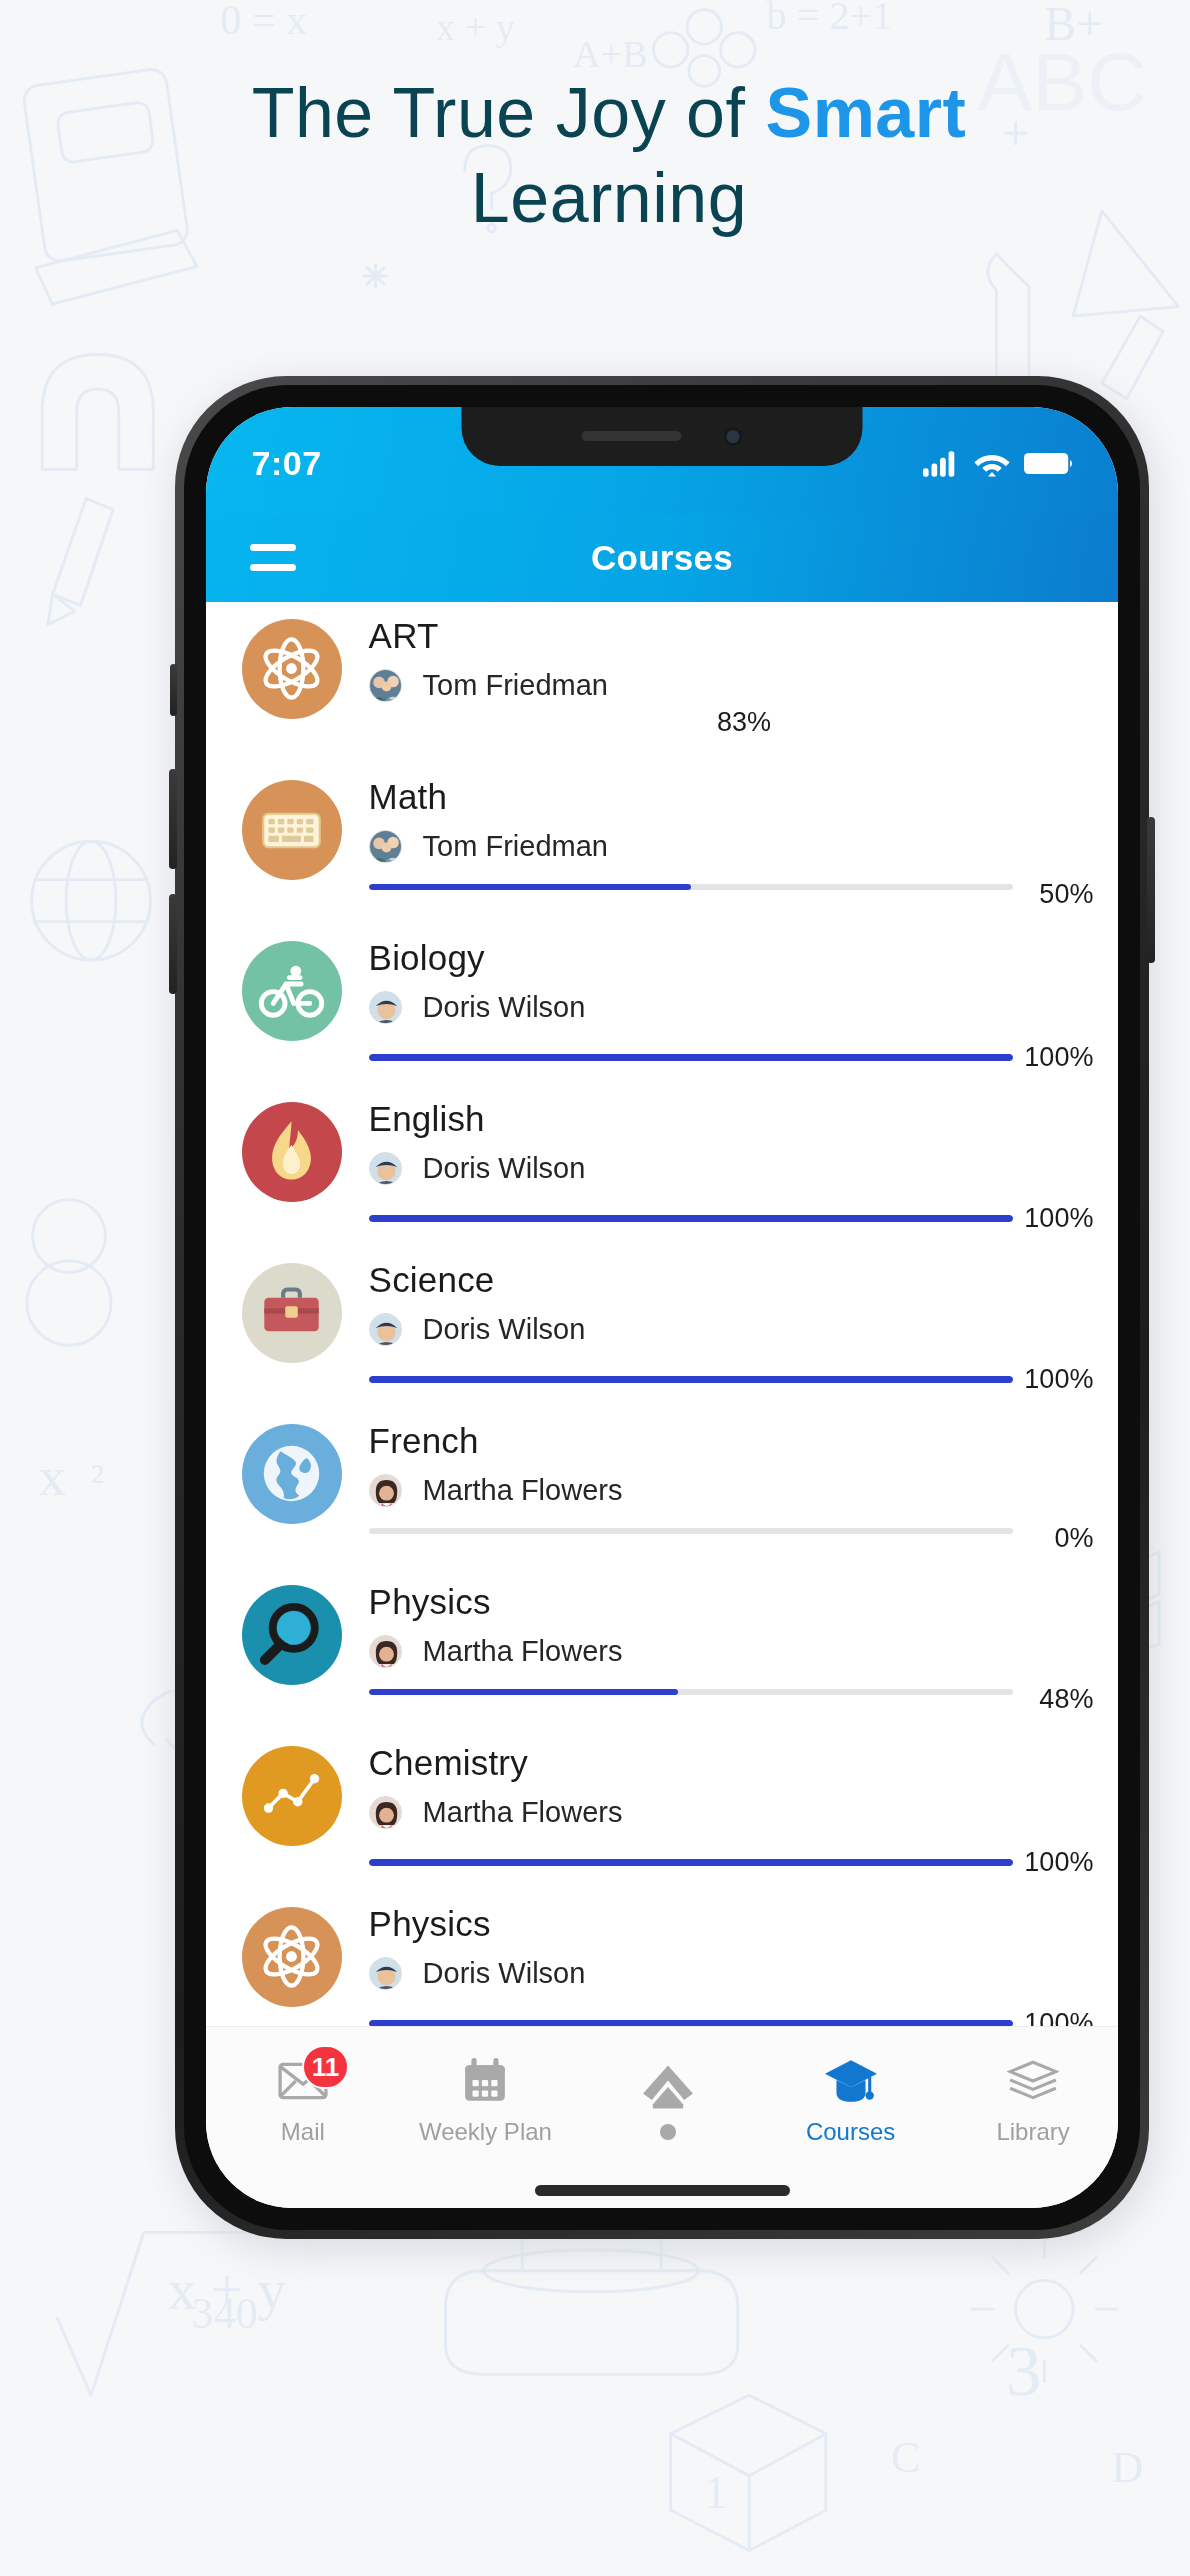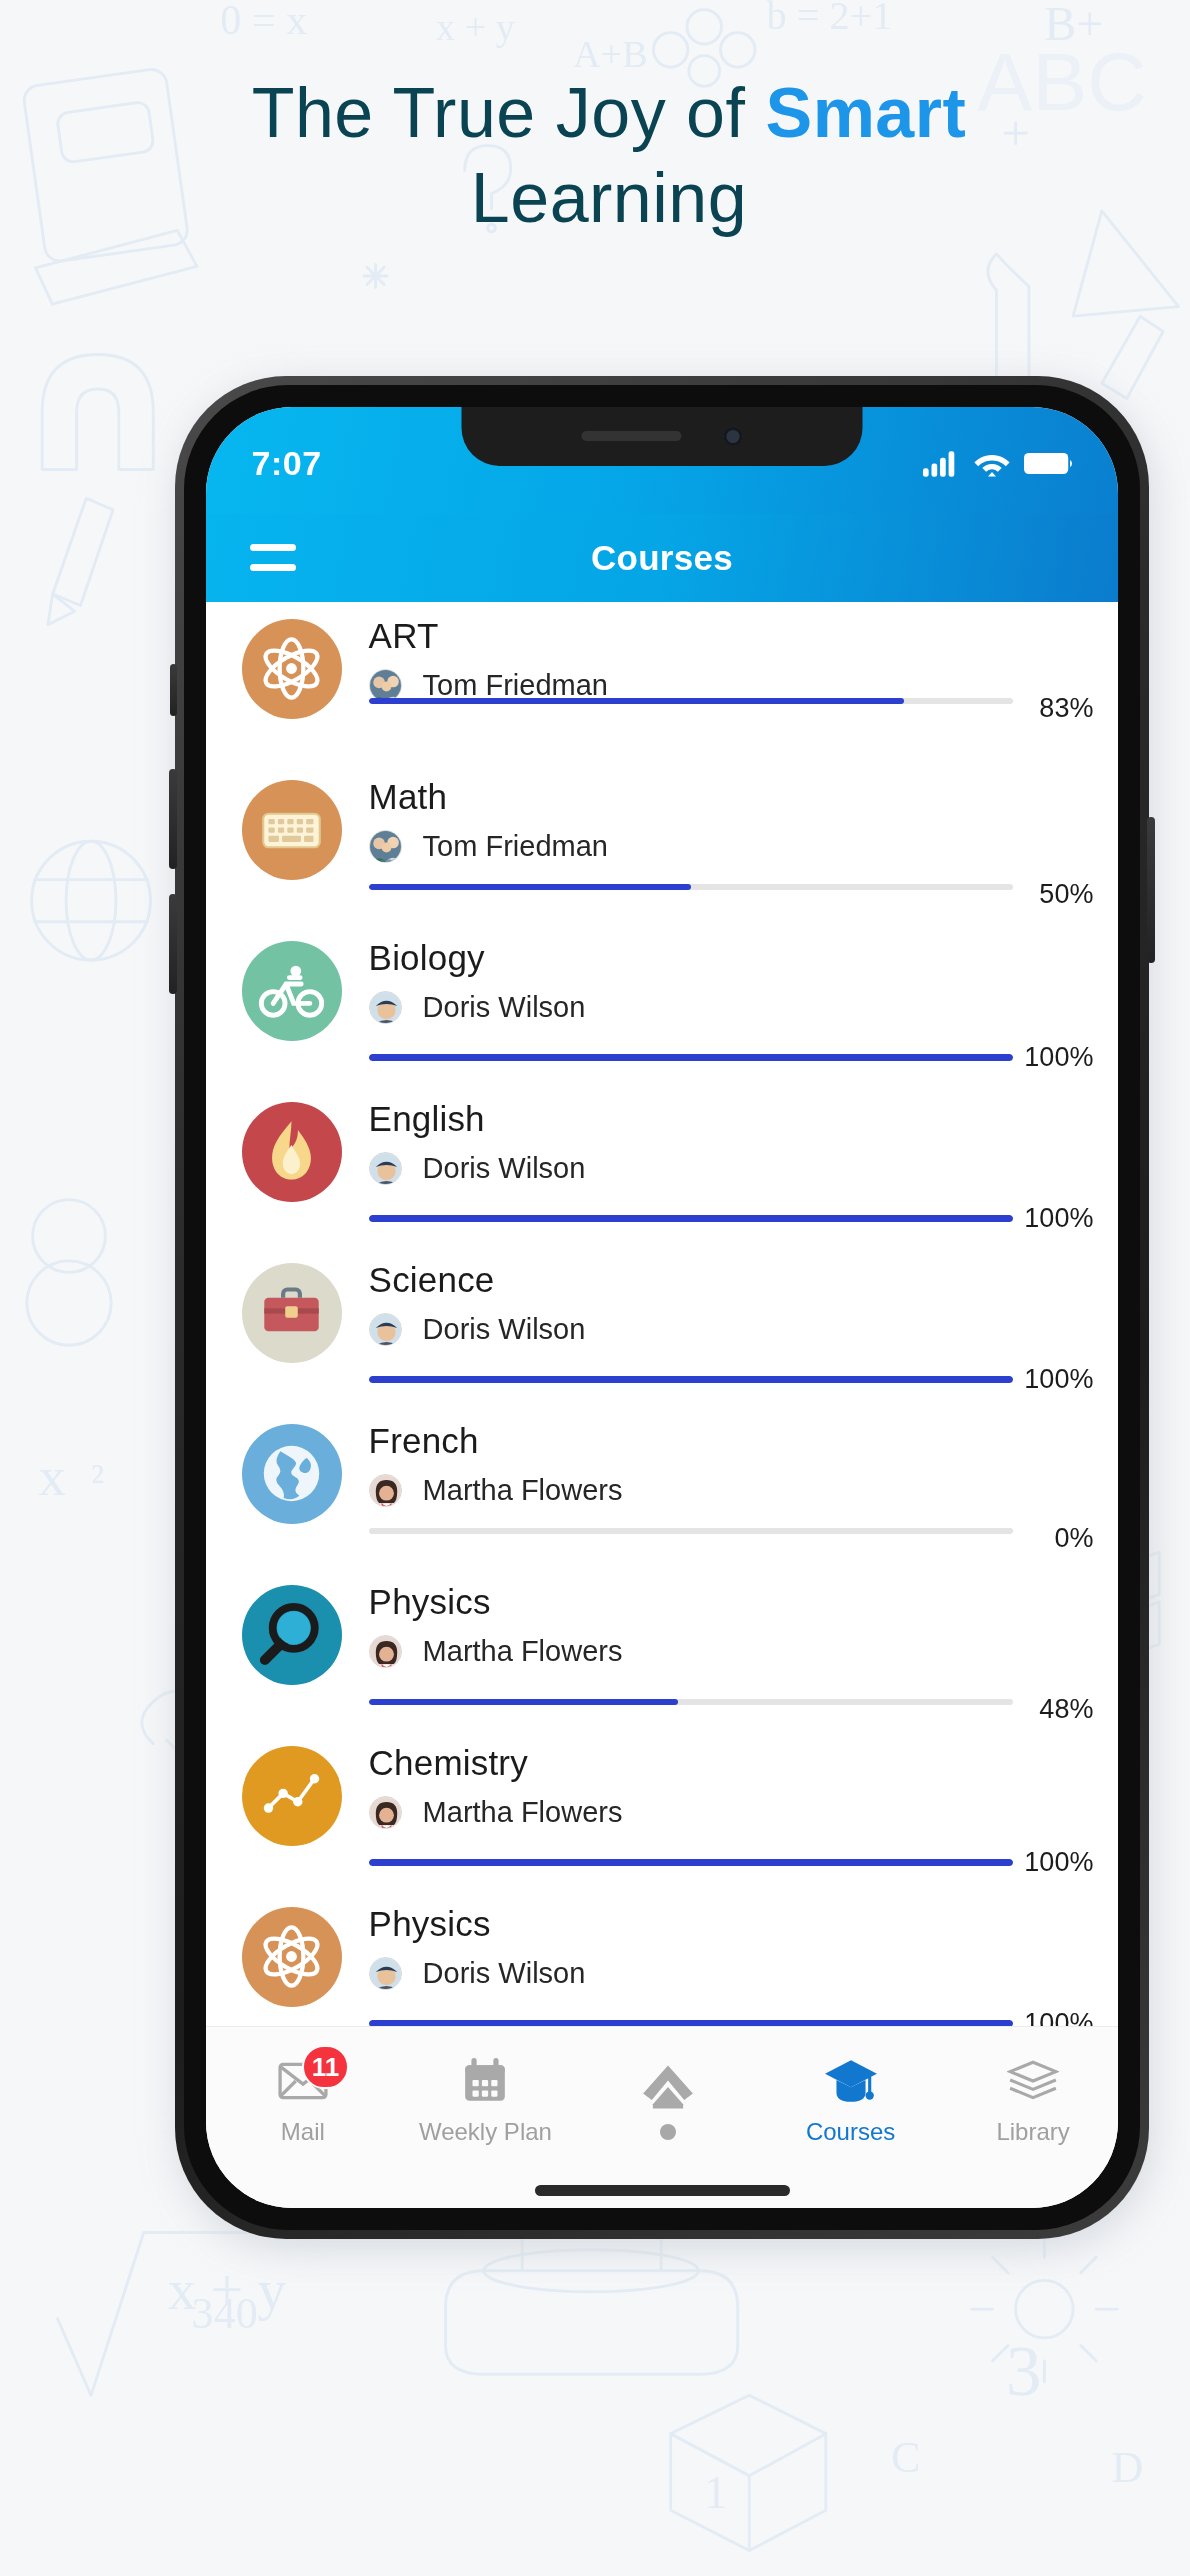--- a/index.html
+++ b/index.html
@@ -179,30 +179,30 @@
   }
   .progress-fill {
     position: absolute; left: 0; top: 0; bottom: 0;
     background: #2c3fcf; border-radius: 3.8px;
   }
   .progress-label {
     flex: 0 0 auto; width: 105px; text-align: right;
     font-size: 27px; color: #1c1c1c; padding-right: 25px;
   }
   
-  .course-row:nth-child(1) .progress-wrap { bottom: 46px; }
+  .course-row:nth-child(1) .progress-wrap { bottom: 32px; flex-direction: column; }
   .course-row:nth-child(1) .progress-label { transform: translateY(6.7px); }
   .course-row:nth-child(2) .progress-wrap { bottom: 21px; }
   .course-row:nth-child(2) .progress-label { transform: translateY(6.7px); }
   .course-row:nth-child(3) .progress-wrap { bottom: 11.5px; }
   .course-row:nth-child(4) .progress-wrap { bottom: 11.5px; }
   .course-row:nth-child(5) .progress-wrap { bottom: 11.5px; }
   .course-row:nth-child(6) .progress-wrap { bottom: 21px; }
   .course-row:nth-child(6) .progress-label { transform: translateY(6.7px); }
-  .course-row:nth-child(7) .progress-wrap { bottom: 11px; }
+  .course-row:nth-child(7) .progress-wrap { bottom: 21px; }
   .course-row:nth-child(7) .progress-label { transform: translateY(6.7px); }
   .course-row:nth-child(8) .progress-wrap { bottom: 11.5px; }
   .course-row:nth-child(9) .progress-wrap { bottom: 11.5px; }
 
   
   .bottom-nav {
     height: 140px;
     background: #fbfbfb;
     border-top: 1px solid #ececec;
     display: flex; align-items: center;

